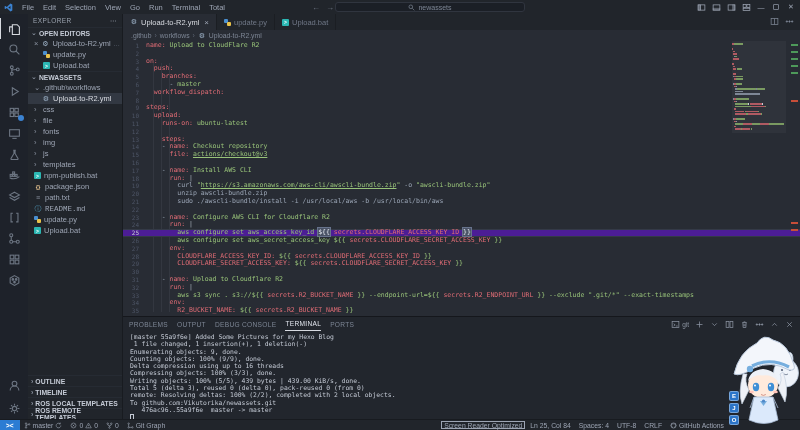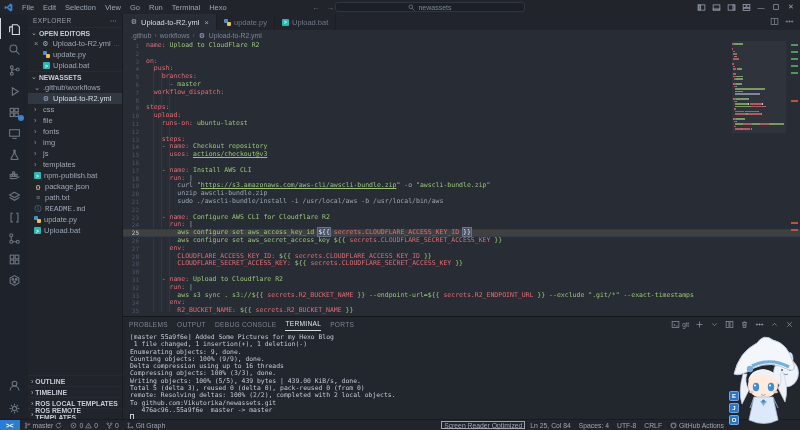--- a/index.html
+++ b/index.html
@@ -51,21 +51,21 @@
   .tab .close{font-size:8px;margin-left:2px;color:#9da5b4}
   .tab-actions{margin-left:auto;display:flex;align-items:center;gap:6px;padding-right:6px;color:#7d8695;font-size:8px}
   .breadcrumb{height:11px;display:flex;align-items:center;gap:3px;padding-left:8px;font-size:6.8px;color:#7d8695;flex:0 0 auto}
   .breadcrumb .sep{color:#5d6573}
 
   .code-wrap{position:relative;flex:1;overflow:hidden;font-family:"DejaVu Sans Mono",monospace}
   .code{position:absolute;left:0;top:1px;right:0}
   .cl{display:flex;height:7.8px;line-height:7.8px;font-size:6.5px;white-space:pre;position:relative}
   .cl .ln{width:16px;text-align:right;color:#4d5566;flex:0 0 auto;font-size:6px}
   .cl .lc{padding-left:7px}
-  .cl.cur{background:#404040;box-shadow:0 -1px 0 #343a47 inset,0 1px 0 #343a47 inset}
+  .cl.cur{background:#4c1d95;box-shadow:0 -1px 0 #343a47 inset,0 1px 0 #343a47 inset}
   .cl.cur .ln{color:#c8ccd4}
   .tk-k{color:#e06c75}.tk-s{color:#98c379}.tk-t{color:#9aa5b5}.tk-o{color:#abb2bf}
   .tk-su{color:#98c379;text-decoration:underline}.tk-x{color:#e06c75}
   .tk-hl{color:#e6eaf2;background:#4a5366;outline:1px solid #67738c}
   .caret{display:inline-block;width:1px;height:7px;background:#528bff;vertical-align:middle}
   .iguide{position:absolute;top:22px;bottom:4px;width:1px;background:rgba(130,140,160,.12)}
   .minimap{position:absolute;top:2px;right:14px;width:54px}
   .minimap .mrow{height:1.5px;margin-bottom:1px;display:flex}
   .minimap i{display:block;height:1.5px}
   .mm-slider{position:absolute;top:0;right:14px;width:54px;height:92px;background:rgba(255,255,255,.035)}
@@ -107,21 +107,21 @@
         <path fill="#3b82d1" d="M11.5 1 5 7 2.5 5.2 1.2 5.8v4.4l1.3.6L5 9l6.5 6 3.3-1.6V2.6L11.5 1zm0 4.2v5.6L7.6 8l3.9-2.8z"></path>
       </svg>
     <div class="menus" id="menus">
         <span class="menu-item">File</span>
         <span class="menu-item">Edit</span>
         <span class="menu-item">Selection</span>
         <span class="menu-item">View</span>
         <span class="menu-item">Go</span>
         <span class="menu-item">Run</span>
         <span class="menu-item">Terminal</span>
-        <span class="menu-item">Hexo</span>
+        <span class="menu-item">Total</span>
       </div>
     <div class="nav-arrows">
         <span>←</span>
         <span>→</span>
       </div>
     <div class="searchbox">
       <svg width="7" height="7" viewBox="0 0 10 10">
           <circle cx="4" cy="4" r="2.6" fill="none" stroke="#7d8695"></circle>
           <path d="M6.2 6.2 9 9" stroke="#7d8695"></path>
         </svg>
@@ -435,21 +435,21 @@
             <div class="cl"><span class="ln">5</span><span class="lc"><span class="tk-t">    </span><span class="tk-k">branches:</span></span></div>
             <div class="cl"><span class="ln">6</span><span class="lc"><span class="tk-t">      - </span><span class="tk-s">master</span></span></div>
             <div class="cl"><span class="ln">7</span><span class="lc"><span class="tk-t">  </span><span class="tk-k">workflow_dispatch:</span></span></div>
             <div class="cl"><span class="ln">8</span><span class="lc"></span></div>
             <div class="cl"><span class="ln">9</span><span class="lc"><span class="tk-k">steps:</span></span></div>
             <div class="cl"><span class="ln">10</span><span class="lc"><span class="tk-t">  </span><span class="tk-k">upload:</span></span></div>
             <div class="cl"><span class="ln">11</span><span class="lc"><span class="tk-t">    </span><span class="tk-k">runs-on:</span><span class="tk-t"> </span><span class="tk-s">ubuntu-latest</span></span></div>
             <div class="cl"><span class="ln">12</span><span class="lc"></span></div>
             <div class="cl"><span class="ln">13</span><span class="lc"><span class="tk-t">    </span><span class="tk-k">steps:</span></span></div>
             <div class="cl"><span class="ln">14</span><span class="lc"><span class="tk-t">    - </span><span class="tk-k">name:</span><span class="tk-t"> </span><span class="tk-s">Checkout repository</span></span></div>
-            <div class="cl"><span class="ln">15</span><span class="lc"><span class="tk-t">      </span><span class="tk-k">uses:</span><span class="tk-t"> </span><span class="tk-su">actions/checkout@v3</span></span></div>
+            <div class="cl"><span class="ln">15</span><span class="lc"><span class="tk-t">      </span><span class="tk-k">file:</span><span class="tk-t"> </span><span class="tk-su">actions/checkout@v3</span></span></div>
             <div class="cl"><span class="ln">16</span><span class="lc"></span></div>
             <div class="cl"><span class="ln">17</span><span class="lc"><span class="tk-t">    - </span><span class="tk-k">name:</span><span class="tk-t"> </span><span class="tk-s">Install AWS CLI</span></span></div>
             <div class="cl"><span class="ln">18</span><span class="lc"><span class="tk-t">      </span><span class="tk-k">run:</span><span class="tk-t"> </span><span class="tk-o">|</span></span></div>
             <div class="cl"><span class="ln">19</span><span class="lc"><span class="tk-t">        curl </span><span class="tk-s">"</span><span class="tk-su">https://s3.amazonaws.com/aws-cli/awscli-bundle.zip</span><span class="tk-s">"</span><span class="tk-t"> -o </span><span class="tk-s">"awscli-bundle.zip"</span></span></div>
             <div class="cl"><span class="ln">20</span><span class="lc"><span class="tk-t">        unzip awscli-bundle.zip</span></span></div>
             <div class="cl"><span class="ln">21</span><span class="lc"><span class="tk-t">        sudo ./awscli-bundle/install -i /usr/local/aws -b /usr/local/bin/aws</span></span></div>
             <div class="cl"><span class="ln">22</span><span class="lc"></span></div>
             <div class="cl"><span class="ln">23</span><span class="lc"><span class="tk-t">    - </span><span class="tk-k">name:</span><span class="tk-t"> </span><span class="tk-s">Configure AWS CLI for Cloudflare R2</span></span></div>
             <div class="cl"><span class="ln">24</span><span class="lc"><span class="tk-t">      </span><span class="tk-k">run:</span><span class="tk-t"> </span><span class="tk-o">|</span></span></div>
             <div class="cl cur"><span class="ln">25</span><span class="lc"><span class="tk-s">        aws configure set aws_access_key_id </span><span class="tk-hl">${{</span><span class="tk-s"> </span><span class="tk-x">secrets.CLOUDFLARE_ACCESS_KEY_ID</span><span class="tk-s"> </span><span class="tk-hl">}}</span><span class="caret"></span></span></div>

